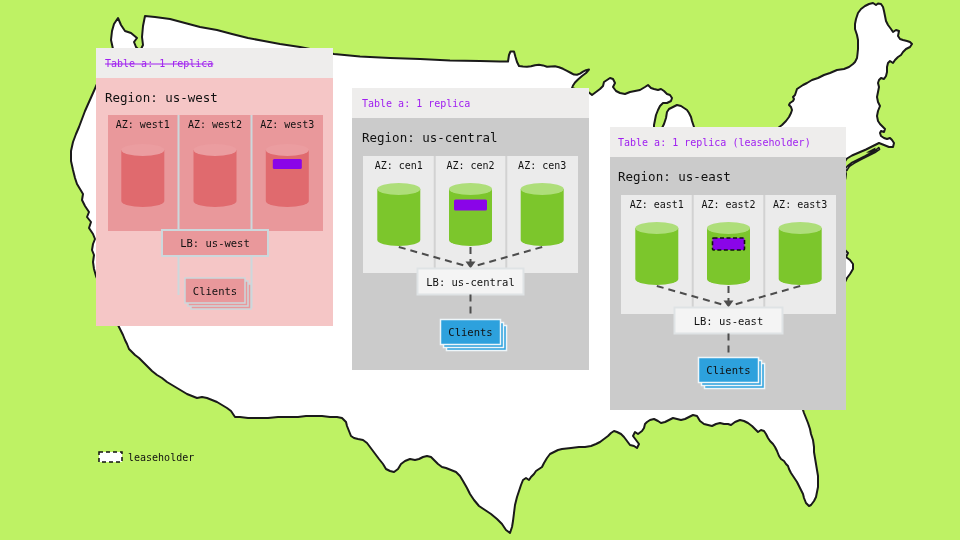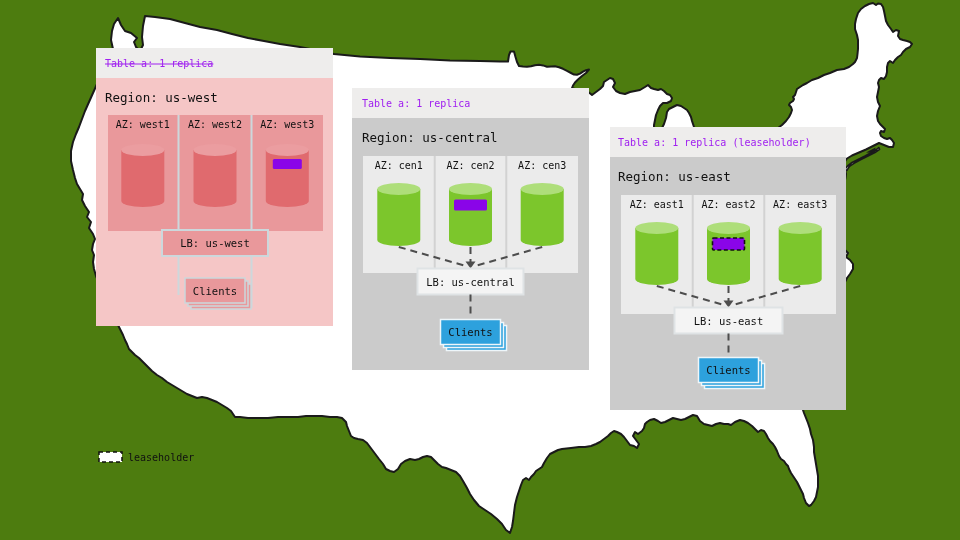--- a/index.html
+++ b/index.html
@@ -1,16 +1,16 @@
 <!DOCTYPE html>
 <html style="--page-bg: #ffffff; --map-stroke: #1a1a1a; --header-bg: #eeedec; --header-text: #a020f0; --text: #111111; --west-body: #f5c6c6; --west-box: #e9989b; --west-cyl-body: #e06a6e; --west-cyl-top: #eb9da0; --west-line: #ccd8dc; --gray-body: #cbcbcb; --gray-az: #ebebeb; --gray-lb: #f4f4f4; --gray-lb-stroke: #dfe3e5; --gray-divider: #d2d2d2; --green-cyl-body: #7cc62c; --green-cyl-top: #aede7a; --blue-clients: #2da1dd; --blue-clients-stroke: #eef6fa; --replica-violet: #8a05e8; --dash-line: #4d4d4d;"><head>
 <meta charset="utf-8">
 <style>
   html,body{margin:0;padding:0;background:#ffffff;}
-  .stage{position:relative;width:960px;height:540px;overflow:hidden;background:#4d7c0f;}
+  .stage{position:relative;width:960px;height:540px;overflow:hidden;background:#bef264;}
   svg{display:block;}
   text{font-family:"DejaVu Sans Mono","Liberation Mono",monospace;fill:var(--text,#111111);}
   .hdr-txt{font-size:10px;fill:var(--header-text,#a020f0);}
   .region-txt{font-size:12.5px;}
   .az-txt{font-size:10px;}
   .lb-txt{font-size:10.5px;}
   .clients-txt{font-size:10.5px;}
   .legend-txt{font-size:10px;}
 </style>
 </head>

